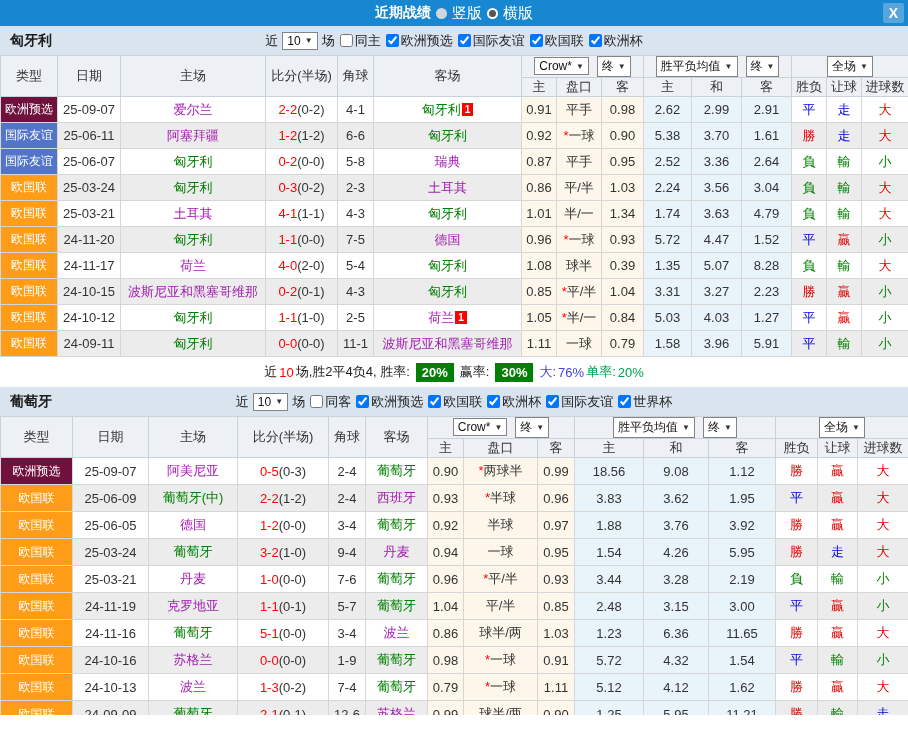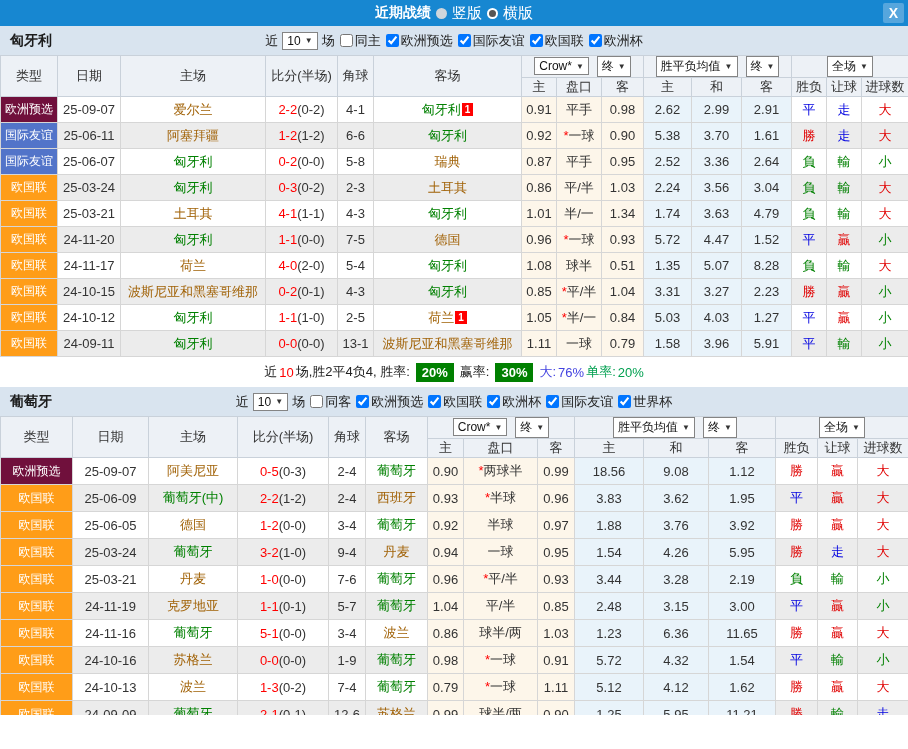--- a/index.html
+++ b/index.html
@@ -36,21 +36,21 @@
   #table-1 tbody td { height:27px; }
   tbody td { font-size:13px; color:#333; background:#fff; }
   tr.alt td { background:#ececec; }
   td.ty { color:#fff; font-size:12px; }
   td.ty-pre { background:#70103c !important; }
   td.ty-friendly { background:#5274c9 !important; }
   td.ty-nations { background:#ff9d18 !important; }
   td.c-odd { background:#fdf6ea !important; }
   td.c-avg { background:#e9f3fa !important; }
   .team-green { color:#008000; }
-  .team-black { color:#a16207; }
+  .team-black { color:#a21caf; }
   .score-main { color:#ff0000; }
   .score-half { color:#333; }
   .r-red { color:#e00000; }
   .r-blue { color:#0000e0; }
   .r-green { color:#008000; }
   .star { color:#ff0000; font-style:normal; }
   .badge1 { display:inline-block; background:#ff0000; color:#fff; font-size:10px; font-weight:bold;
             line-height:13px; padding:0 3px; margin-left:1px; vertical-align:1px; }
 
   
@@ -262,21 +262,21 @@
             </tr>
             <tr>
               <td class="ty ty-nations">欧国联</td>
               <td>24-11-17</td>
               <td><span class="team-black">荷兰</span></td>
               <td><span class="score-main">4-0</span><span class="score-half">(2-0)</span></td>
               <td>5-4</td>
               <td><span class="team-green">匈牙利</span></td>
               <td class="c-odd">1.08</td>
               <td class="c-odd">球半</td>
-              <td class="c-odd">0.51</td>
+              <td class="c-odd">0.39</td>
               <td class="c-avg">1.35</td>
               <td class="c-avg">5.07</td>
               <td class="c-avg">8.28</td>
               <td class="r-green">負</td>
               <td class="r-green">輸</td>
               <td class="r-red">大</td>
             </tr>
             <tr class="alt">
               <td class="ty ty-nations">欧国联</td>
               <td>24-10-15</td>
@@ -309,21 +309,21 @@
               <td class="c-avg">1.27</td>
               <td class="r-blue">平</td>
               <td class="r-red">贏</td>
               <td class="r-green">小</td>
             </tr>
             <tr class="alt">
               <td class="ty ty-nations">欧国联</td>
               <td>24-09-11</td>
               <td><span class="team-green">匈牙利</span></td>
               <td><span class="score-main">0-0</span><span class="score-half">(0-0)</span></td>
-              <td>13-1</td>
+              <td>11-1</td>
               <td><span class="team-black">波斯尼亚和黑塞哥维那</span></td>
               <td class="c-odd">1.11</td>
               <td class="c-odd">一球</td>
               <td class="c-odd">0.79</td>
               <td class="c-avg">1.58</td>
               <td class="c-avg">3.96</td>
               <td class="c-avg">5.91</td>
               <td class="r-blue">平</td>
               <td class="r-green">輸</td>
               <td class="r-green">小</td>

